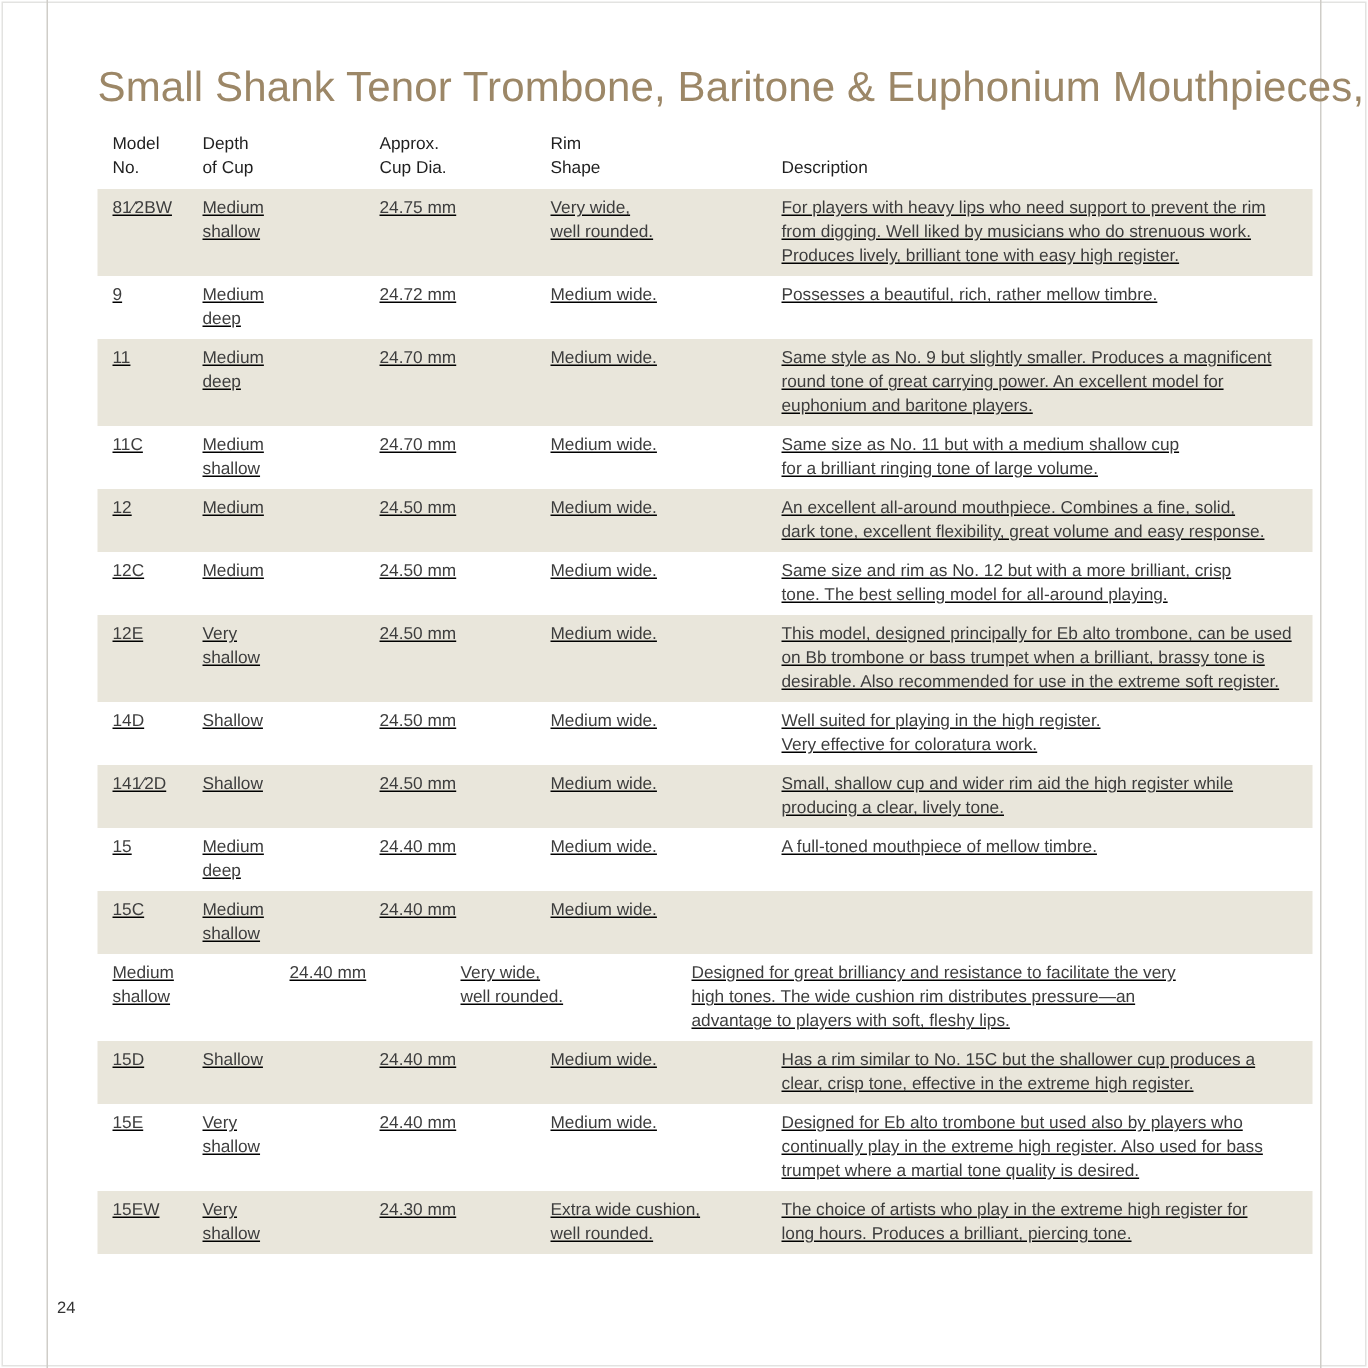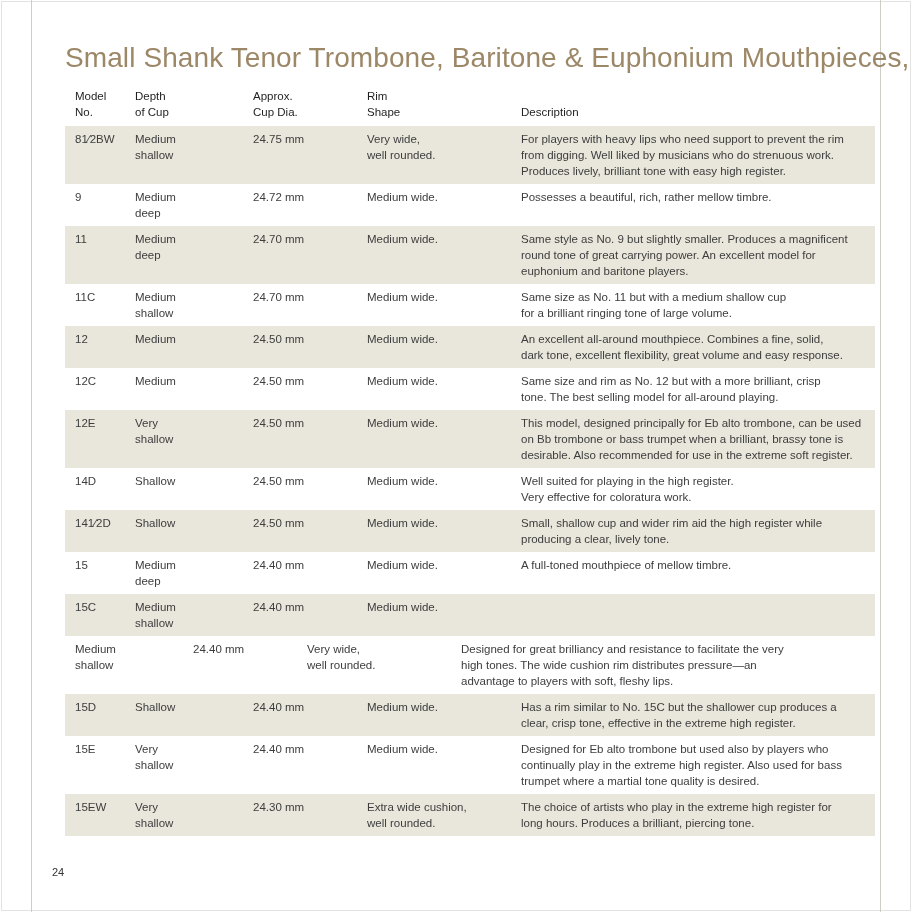--- a/index.html
+++ b/index.html
@@ -38,38 +38,38 @@
   .thead {
     display: flex;
     align-items: flex-end;
     font-weight: bold;
     color: #1f1f1f;
     font-size: 11.5px;
     line-height: 15px;
     margin-bottom: 6px;
   }
   .thead .cell { padding-top: 0; padding-bottom: 0; color: #1f1f1f; font-weight: normal; }
-  .row { display: flex; }
+  .row { display: flex; text-decoration: underline; }
   .row.shaded { background: var(--row_shade, #e9e6db); }
   .cell {
     padding: 5px 2px 5px 10px;
     font-size: 11.5px;
     line-height: 16px;
     color: #3d3d3d;
     white-space: pre-line;
   }
   .c-model { width: 60px;  }
   .c-depth { width: 118px; }
   .c-dia   { width: 114px; }
   .c-rim   { width: 154px; }
   .c-desc  { flex: 1; }
 
   .page-number {
     position: absolute;
-    left: 52px;
+    left: 38px;
     top: 866px;
     font-size: 11px;
     color: #333333;
   }
 </style>
 </head>
 <body>
 
 <div class="scan-frame"></div>
 <div class="edge-line edge-left"></div>

